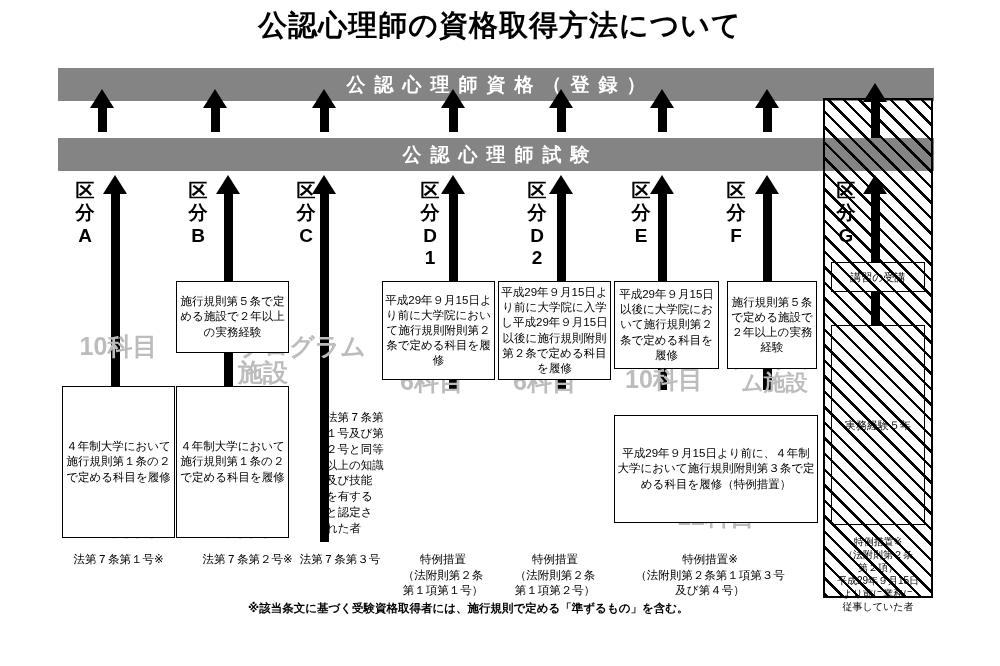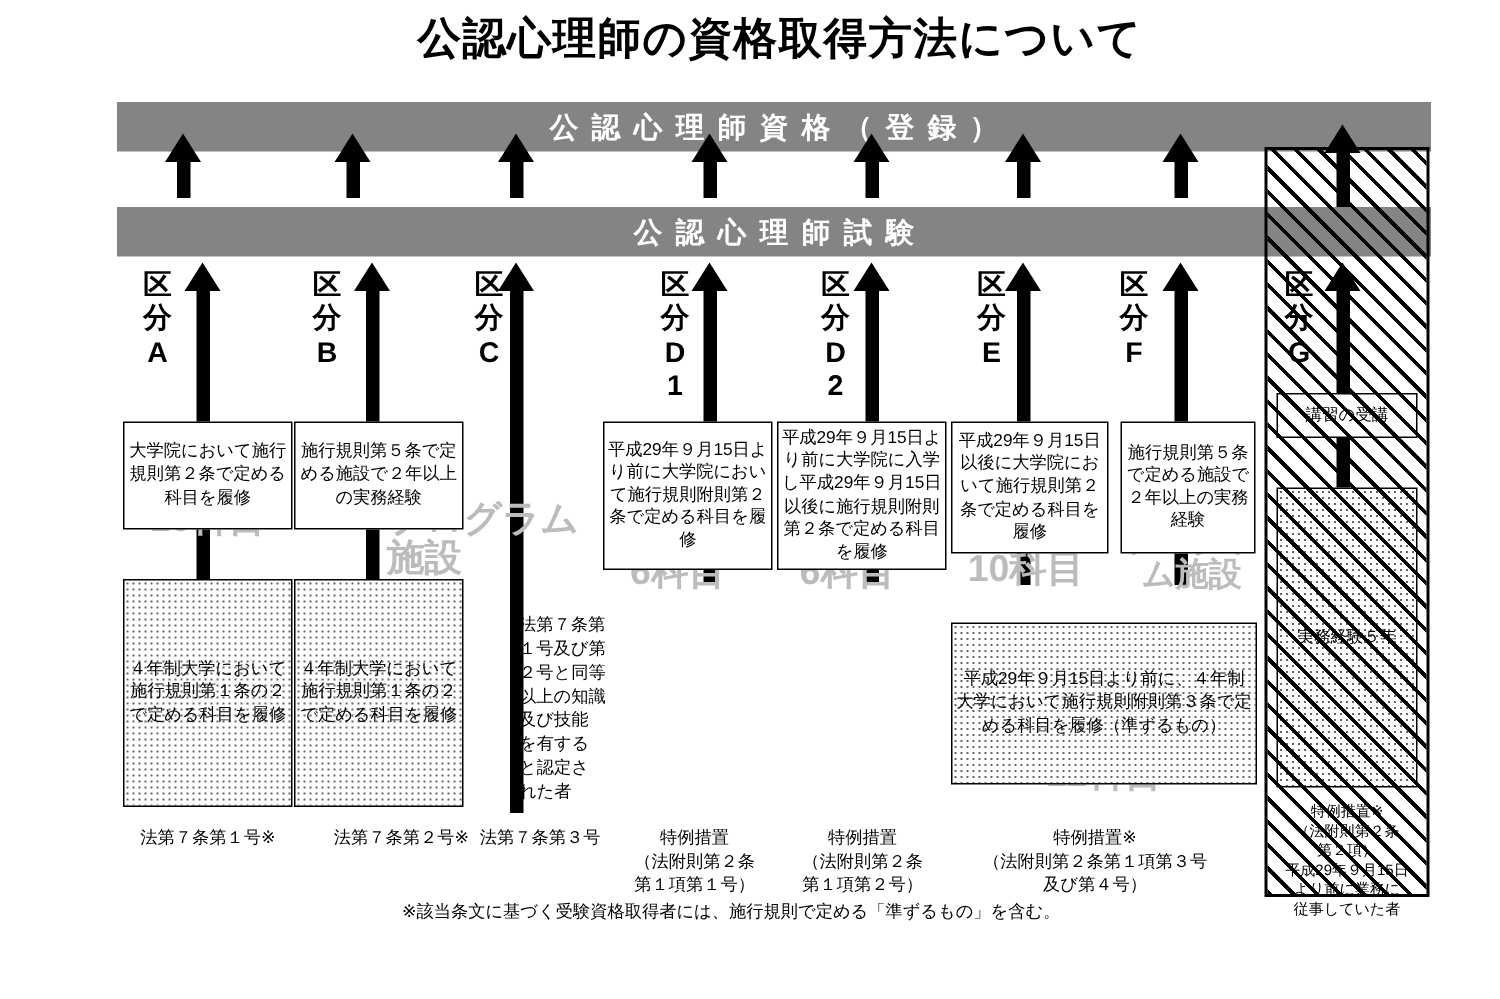--- a/index.html
+++ b/index.html
@@ -2,21 +2,21 @@
 <html lang="ja"><head>
 <meta charset="utf-8">
 <style>
   html,body{margin:0;padding:0;}
   body{
     width:1000px;height:666px;background:#ffffff;
     font-family:"Liberation Sans","DejaVu Sans",sans-serif;
     position:relative;overflow:hidden;color:#000;
   }
 
-  .canvas{position:absolute;left:0;top:0;width:908px;height:666px;margin-left:20px;}
+  .canvas{position:absolute;left:0;top:0;width:908px;height:666px;}
 
   .title{
     position:absolute;left:0;top:6px;width:1000px;text-align:center;
     font-size:29px;font-weight:bold;letter-spacing:1px;
   }
 
   .bar{
     position:absolute;background:#848484;color:#fff;
     display:flex;align-items:center;justify-content:center;
     font-size:19px;font-weight:bold;letter-spacing:9px;
@@ -71,21 +71,21 @@
     position:absolute;color:#bcbcbc;font-weight:bold;
     font-size:25px;line-height:1.05;text-align:center;z-index:2;
     letter-spacing:0;
   }
 
   .caption{
     position:absolute;text-align:center;font-size:11.5px;line-height:1.35;
   }
 
   .footnote{
-    position:absolute;font-size:11.5px;line-height:1.4;
+    position:absolute;font-size:11.5px;line-height:1.4;font-weight:bold;
   }
   .footnote-right{
     position:absolute;font-size:9.5px;line-height:1.45;text-align:left;
   }
 
   
   #g-column{
     position:absolute;left:823px;top:98px;width:110px;height:500px;
     border:2px solid #000;box-sizing:border-box;z-index:9;
     background-image:repeating-linear-gradient(45deg,
@@ -109,21 +109,20 @@
   <div class="arrow-sm" style="left:211px"></div>
   <div class="arrow-sm" style="left:320px"></div>
   <div class="arrow-sm" style="left:449px"></div>
   <div class="arrow-sm" style="left:557px"></div>
   <div class="arrow-sm" style="left:658px"></div>
   <div class="arrow-sm" style="left:763px"></div>
 
   <div class="kubun" style="left:72px;top:180px;white-space:pre-line">区分
 A</div>
   <div class="arrow" style="left:111px;top:190px;height:200px"></div>
-  <div class="box" style="left:62px;top:281px;width:113px;height:72px">大学院において施行規則第２条で定める科目を履修</div>
   <div class="watermark" style="left:52px;top:333px;width:133px">10科目</div>
   <div class="box dotted" style="left:62px;top:386px;width:113px;height:152px">４年制大学において施行規則第１条の２で定める科目を履修</div>
   <div class="watermark" style="left:52px;top:513px;width:133px">25科目</div>
   <div class="caption" style="left:52px;top:552px;width:133px;white-space:pre-line">法第７条第１号※</div>
 
   <div class="kubun" style="left:185px;top:180px;white-space:pre-line">区分
 B</div>
   <div class="arrow" style="left:224px;top:190px;height:200px"></div>
   <div class="box" style="left:176px;top:281px;width:113px;height:72px">施行規則第５条で定める施設で２年以上の実務経験</div>
   <div class="watermark" style="left:238px;top:333px;width:140px;text-align:left">プログラム施設</div>
@@ -165,21 +164,21 @@
   <div class="caption" style="left:600px;top:552px;width:220px;white-space:pre-line">特例措置※
 （法附則第２条第１項第３号
 及び第４号）</div>
 
   <div class="kubun" style="left:723px;top:180px;white-space:pre-line">区分
 F</div>
   <div class="arrow" style="left:763px;top:190px;height:200px"></div>
   <div class="box" style="left:727px;top:281px;width:90px;height:88px">施行規則第５条で定める施設で２年以上の実務経験</div>
   <div class="watermark" style="left:722px;top:348px;width:105px;font-size:22px">プログラム施設</div>
 
-  <div class="box dotted" style="left:614px;top:415px;width:204px;height:108px">平成29年９月15日より前に、４年制大学において施行規則附則第３条で定める科目を履修（準ずるもの）</div>
+  <div class="box dotted" style="left:614px;top:415px;width:204px;height:108px">平成29年９月15日より前に、４年制大学において施行規則附則第３条で定める科目を履修（特例措置）</div>
   <div class="watermark" style="left:614px;top:503px;width:204px">12科目</div>
 
   <div id="g-inner">
     <div class="kubun" style="left:10px;top:82px;white-space:pre-line">区分
 G</div>
     <div class="arrow" style="left:48px;top:0px;height:40px;width:9px;background:#000"></div>
     <div class="arrow" style="left:48px;top:92px;height:200px;width:9px;background:#000"></div>
     <div class="box" style="left:8px;top:164px;width:94px;height:30px;font-size:11px">講習の受講</div>
     <div class="box dotted" style="left:8px;top:227px;width:94px;height:200px;font-size:11px">実務経験５年</div>
     <div class="caption" style="left:3px;top:437px;width:104px;font-size:10px;line-height:1.3;white-space:pre-line">特例措置※

